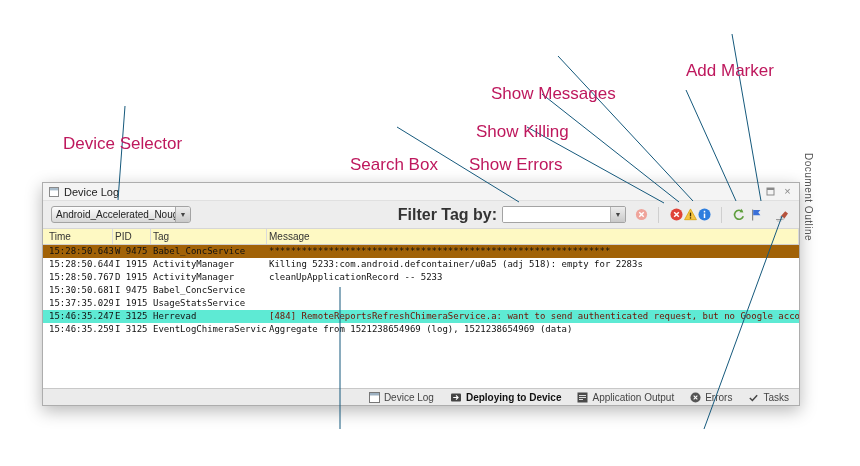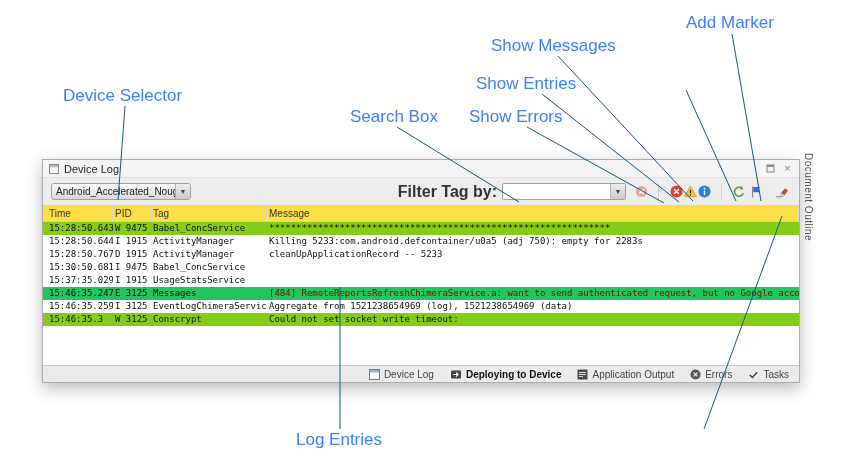--- a/index.html
+++ b/index.html
@@ -1,26 +1,26 @@
 <!DOCTYPE html>
 <html><head>
 <meta charset="utf-8">
 <style>
   * { margin:0; padding:0; box-sizing:border-box; }
   html,body { background:#fff; }
   .stage { position:relative; width:860px; height:466px; background:#fff;
            font-family:"Liberation Sans", sans-serif; overflow:hidden; }
 
   
-  .callout { position:absolute; color:#3b82f6; font-size:17px; z-index:60; white-space:nowrap; }
+  .callout { position:absolute; color:#be185d; font-size:17px; z-index:60; white-space:nowrap;margin-top:48px; }
   svg.lines { position:absolute; left:0; top:0; width:860px; height:466px; z-index:50; pointer-events:none; }
   svg.lines line { stroke:#15597c; stroke-width:1; }
 
   
-  .panel { position:absolute; left:42px; top:159px; width:758px; height:224px; background:#fff;
+  .panel { position:absolute; left:42px; top:182px; width:758px; height:224px; background:#fff;
            border:1px solid #adadad; box-shadow:0 5px 16px rgba(0,0,0,.28); z-index:10; }
 
   .titlebar { height:18px; background:#f4f4f4; border-bottom:1px solid #e0e0e0;
               display:flex; align-items:center; padding:0 6px; }
   .titlebar .title { font-size:11px; color:#222; margin-left:5px; }
   .winbtns { margin-left:auto; display:flex; align-items:center; gap:6px; }
   .winbtn { width:11px; height:11px; display:flex; align-items:center; justify-content:center;
             color:#888; font-size:11px; line-height:11px; cursor:default; }
 
   .toolbar { height:28px; background:#ededed; border-bottom:1px solid #d6d6d6;
@@ -38,29 +38,29 @@
   .combo input { flex:1; border:0; outline:0; font-size:10px; padding:0 3px; min-width:0;
                  font-family:"Liberation Sans",sans-serif; }
   .combo .arrow { width:15px; border-left:1px solid #b5b5b5; background:linear-gradient(#ededed,#c9c9c9);
                   display:flex; align-items:center; justify-content:center; font-size:7px; color:#444; }
   .tbicon { width:14px; height:14px; display:flex; align-items:center; justify-content:center; cursor:default; }
   .vsep { width:1px; height:16px; background:#cfcfcf; margin:0 10px; }
 
   
   .grid-cols { display:grid; grid-template-columns:66px 38px 116px 1fr; padding-left:4px;
                white-space:nowrap; overflow:hidden; }
-  .thead { height:16px; line-height:15px; background:#fde047; border-bottom:1px solid #cfcfcf;
+  .thead { height:16px; line-height:15px; background:#fef9c3; border-bottom:1px solid #cfcfcf;
            font-size:10px; color:#333; }
   .thead .hc { border-right:1px solid #dadada; padding-left:2px; overflow:hidden; }
   .lrow { height:13px; line-height:13px; font-family:"DejaVu Sans Mono", monospace; font-size:9px;
           color:#111; }
   .lrow .c { overflow:hidden; padding-left:2px; }
   .lrow i { font-style:normal; }
-  .r-warn { background:#84cc16; }
-  .r-err  { background:#22c55e; }
+  .r-warn { background:#a16207; }
+  .r-err  { background:#5eead4; }
   .r-err .msg { color:#6e1000; }
 
   
   .statusbar { position:absolute; left:0; bottom:0; width:100%; height:17px; background:#ebebeb;
                border-top:1px solid #c8c8c8; display:flex; align-items:center; justify-content:flex-end;
                gap:16px; padding:0 10px; font-size:10px; color:#444; }
   .sitem { display:flex; align-items:center; gap:4px; cursor:default; }
   .sitem.active { color:#111; font-weight:bold; }
 
   
@@ -80,21 +80,21 @@
     <line x1="558" y1="56" x2="693" y2="201"></line>
     <line x1="686" y1="90" x2="736" y2="201"></line>
     <line x1="732" y1="34" x2="761" y2="201"></line>
     <line x1="340" y1="429" x2="340" y2="287"></line>
     <line x1="704" y1="429" x2="782" y2="216"></line>
   </svg>
 
   <div class="callout" style="left:63px;top:86px">Device Selector</div>
   <div class="callout" style="left:350px;top:107px">Search Box</div>
   <div class="callout" style="left:469px;top:107px">Show Errors</div>
-  <div class="callout" style="left:476px;top:74px">Show Entries</div>
+  <div class="callout" style="left:476px;top:74px">Show Killing</div>
   <div class="callout" style="left:491px;top:36px">Show Messages</div>
   <div class="callout" style="left:686px;top:13px">Add Marker</div>
   <div class="callout" style="left:296px;top:430px">Log Entries</div>
 
   <div class="sidetab">Document Outline</div>
 
   <div class="panel">
 
     <div class="titlebar">
       <span>
@@ -195,21 +195,21 @@
         <span class="c">15:28:50.643</span>
         <span class="c"><i>W</i> <i>9475</i></span>
         <span class="c">Babel_ConcService</span>
         <span class="c msg">***************************************************************</span>
       </div>
 
       <div class="grid-cols lrow">
         <span class="c">15:28:50.644</span>
         <span class="c"><i>I</i> <i>1915</i></span>
         <span class="c">ActivityManager</span>
-        <span class="c msg">Killing 5233:com.android.defcontainer/u0a5 (adj 750): empty for 2283s</span>
+        <span class="c msg">Killing 5233:com.android.defcontainer/u0a5 (adj 518): empty for 2283s</span>
       </div>
 
       <div class="grid-cols lrow">
         <span class="c">15:28:50.767</span>
         <span class="c"><i>D</i> <i>1915</i></span>
         <span class="c">ActivityManager</span>
         <span class="c msg">cleanUpApplicationRecord -- 5233</span>
       </div>
 
       <div class="grid-cols lrow">
@@ -220,37 +220,31 @@
 
       <div class="grid-cols lrow">
         <span class="c">15:37:35.029</span>
         <span class="c"><i>I</i> <i>1915</i></span>
         <span class="c">UsageStatsService</span>
       </div>
 
       <div class="grid-cols lrow r-err">
         <span class="c">15:46:35.247</span>
         <span class="c"><i>E</i> <i>3125</i></span>
-        <span class="c">Messages</span>
+        <span class="c">Herrevad</span>
         <span class="c msg">[484] RemoteReportsRefreshChimeraService.a: want to send authenticated request, but no Google account on device</span>
       </div>
 
       <div class="grid-cols lrow">
         <span class="c">15:46:35.259</span>
         <span class="c"><i>I</i> <i>3125</i></span>
         <span class="c">EventLogChimeraService</span>
         <span class="c msg">Aggregate from 1521238654969 (log), 1521238654969 (data)</span>
       </div>
 
-      <div class="grid-cols lrow r-warn">
-        <span class="c">15:46:35.3</span>
-        <span class="c"><i>W</i> <i>3125</i></span>
-        <span class="c">Conscrypt</span>
-        <span class="c msg">Could not set socket write timeout:</span>
-      </div>
 
     </div>
 
     <div class="statusbar">
       <span class="sitem">
         <svg width="11" height="11" viewBox="0 0 11 11">
             <rect x="0.5" y="0.5" width="10" height="10" fill="#fff" stroke="#777"></rect>
             <rect x="1" y="1" width="9" height="2.5" fill="#9db1c2"></rect>
           </svg>
         <span>Device Log</span>

